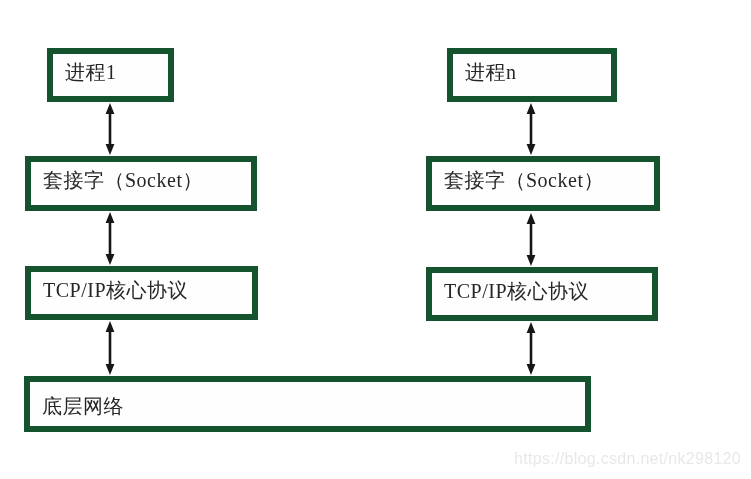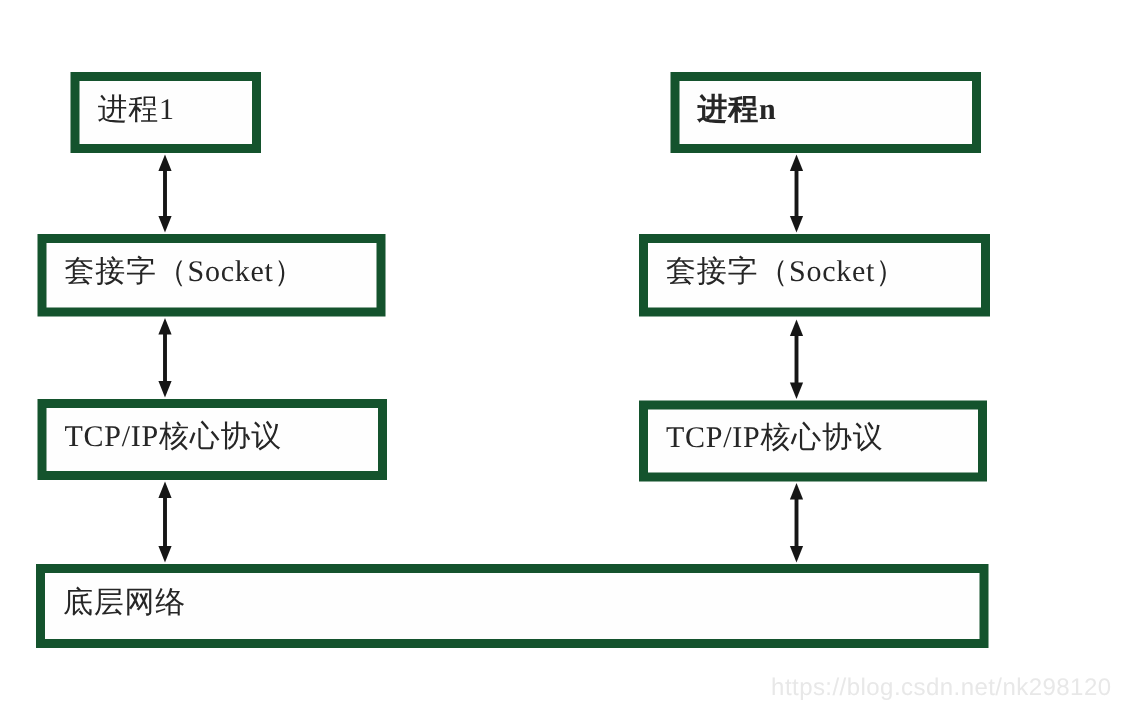--- a/index.html
+++ b/index.html
@@ -26,24 +26,24 @@
     padding-left:12px;
     padding-bottom:6px;
     font-size:20px;
     color:#262626;
     letter-spacing:0.5px;
     white-space:nowrap;
   }
   .node-process-1{left:47px;top:48px;width:127px;height:54px;}
   .node-socket-left{left:25px;top:156px;width:232px;height:55px;}
   .node-protocol-left{left:25px;top:266px;width:233px;height:54px;}
-  .node-process-n{left:447px;top:48px;width:207px;height:54px;font-weight:bold;}
+  .node-process-n{left:447px;top:48px;width:170px;height:54px;}
   .node-socket-right{left:426px;top:156px;width:234px;height:55px;}
   .node-protocol-right{left:426px;top:267px;width:232px;height:54px;}
-  .node-network{left:24px;top:376px;width:635px;height:56px;}
+  .node-network{left:24px;top:376px;width:567px;height:56px;align-items:flex-end;}
   .watermark{
     position:absolute;
     right:10px;top:450px;
     font-family:"Liberation Sans","DejaVu Sans",sans-serif;
     font-size:16px;
     color:#e8e8e8;
     letter-spacing:0.3px;
   }
 </style>
 </head>

